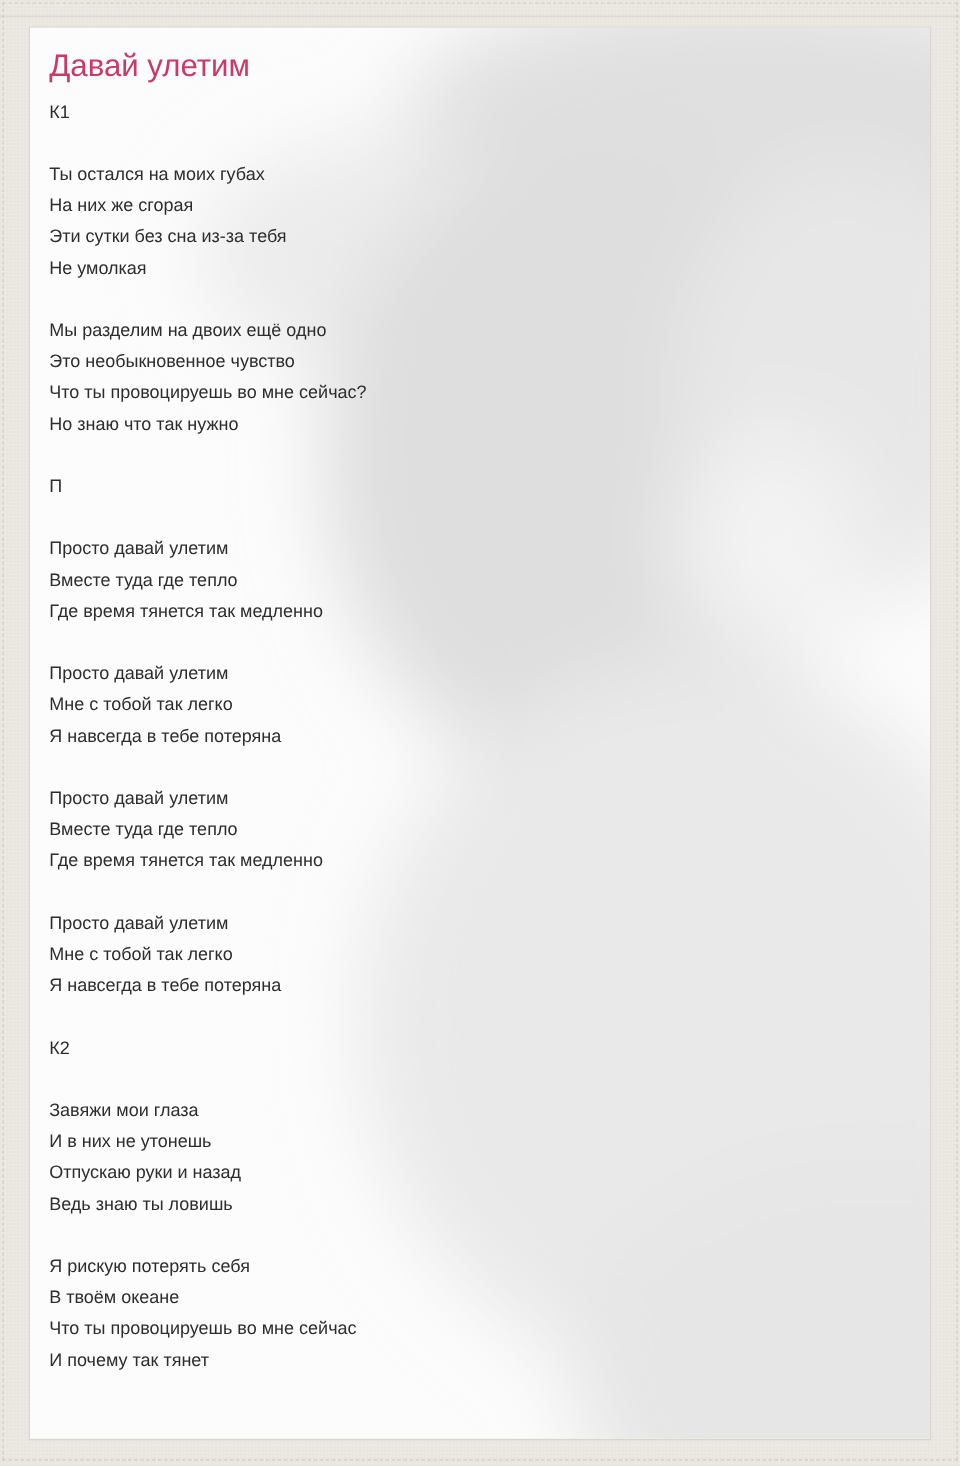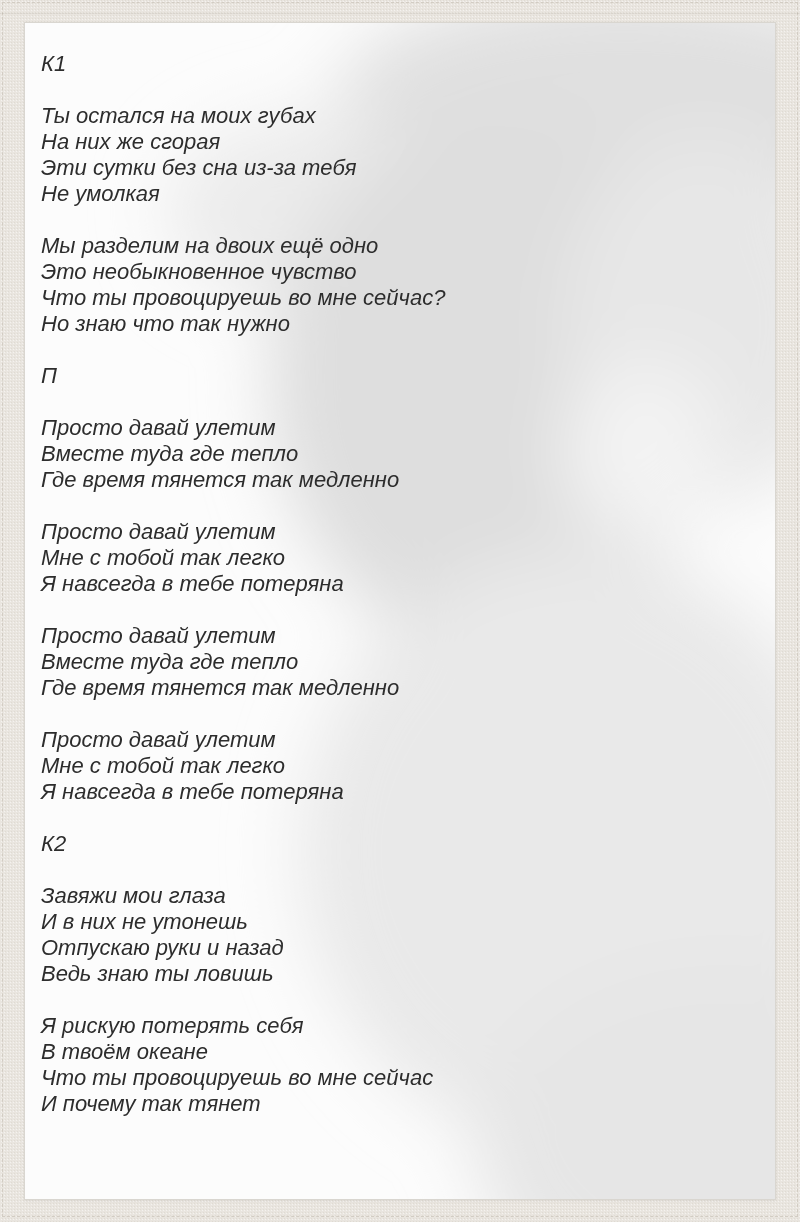--- a/index.html
+++ b/index.html
@@ -57,23 +57,22 @@
   .artist-line{
     font-size:17px;line-height:22px;color:var(--subtitle_text);
     margin-top:2px;padding-bottom:7px;
     border-bottom:1px dashed var(--separator);
   }
   .artist-link{
     color:var(--artist_link);text-decoration:none;cursor:pointer;
   }
   .lyrics{
     margin-top:12px;
-    font-size:22px;line-height:26px;color:var(--text);
+    font-size:15px;line-height:26px;color:var(--text);
     white-space:pre-line;
-    font-style:italic;
   }
 </style>
 </head>
 <body>
 
 <div class="page">
   <div class="frame"></div>
   <div class="seam"></div>
 
   <div class="card">
@@ -88,20 +87,21 @@
         <ellipse cx="300" cy="190" rx="160" ry="100" fill="#ececec"></ellipse>
         <ellipse cx="470" cy="360" rx="225" ry="270" fill="#dedede"></ellipse>
         <ellipse cx="680" cy="300" rx="140" ry="185" fill="#e7e7e7"></ellipse>
         <ellipse cx="620" cy="430" rx="80" ry="90" fill="#f3f3f3"></ellipse>
         <ellipse cx="555" cy="830" rx="280" ry="300" fill="#e9e9e9"></ellipse>
         <ellipse cx="700" cy="1120" rx="250" ry="185" fill="#e6e6e6"></ellipse>
       </g>
     </svg>
 
     <div class="content">
+      <h1 class="title">Давай улетим</h1>
 
 
       <div class="lyrics">К1
 
 Ты остался на моих губах
 На них же сгорая
 Эти сутки без сна из-за тебя
 Не умолкая
 
 Мы разделим на двоих ещё одно

